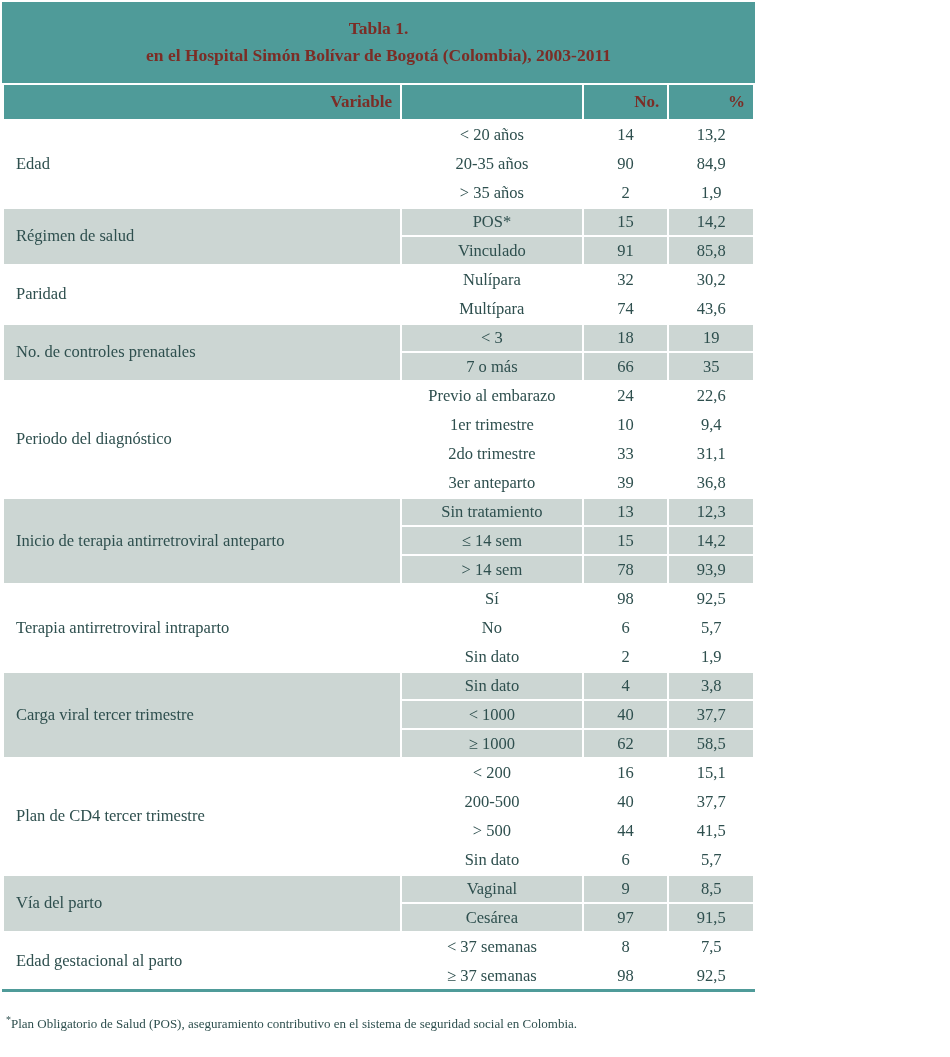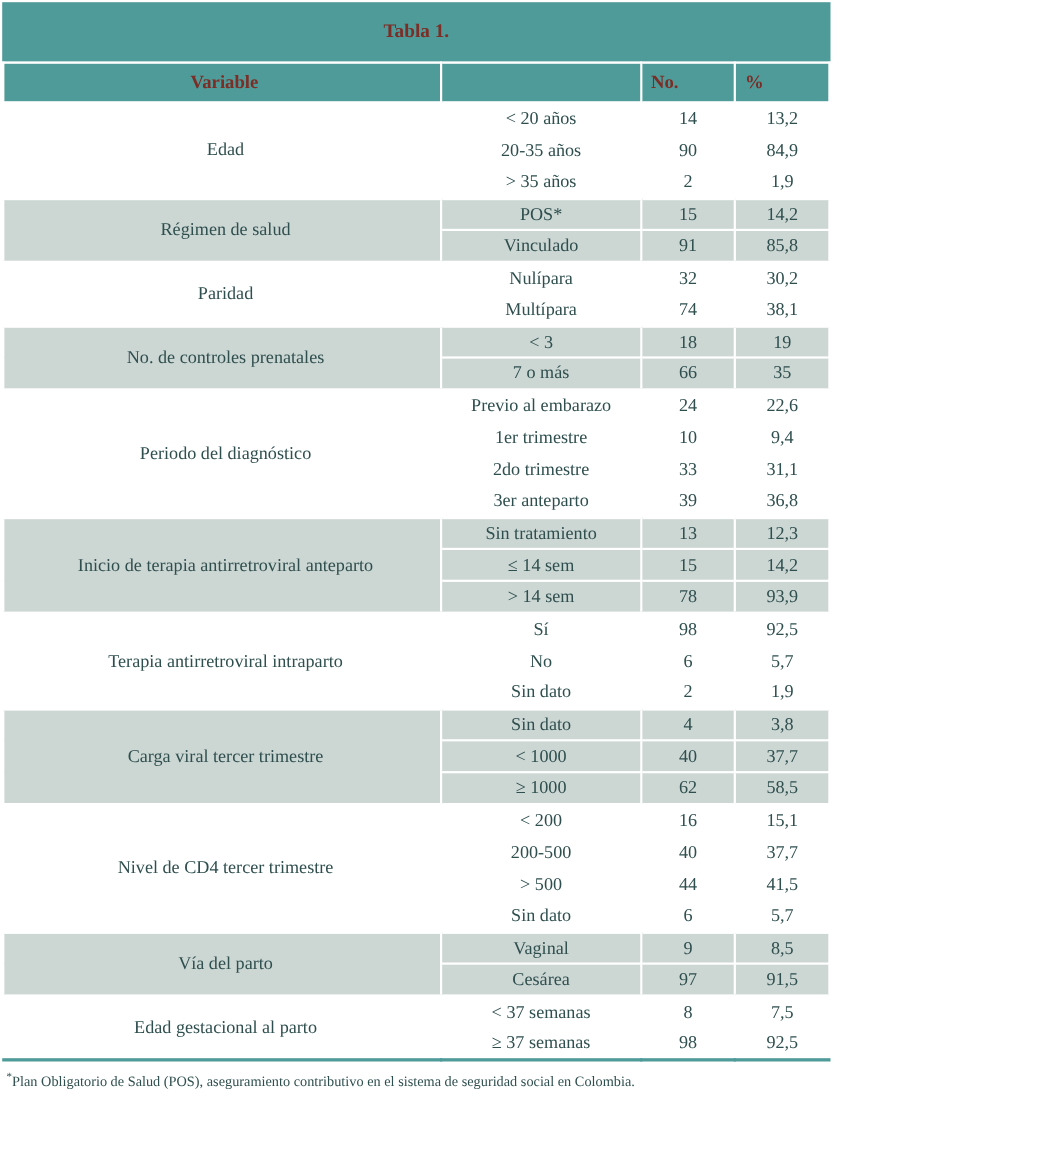--- a/index.html
+++ b/index.html
@@ -31,57 +31,58 @@
     width:100%;
     border-collapse:collapse;
     border-bottom:3px solid var(--teal);
     table-layout:fixed;
   }
   th{
     background:var(--teal);
     color:var(--title-text);
     font-weight:bold;
     font-size:17px;
-    text-align:left;
+    text-align:right;
     padding:7px 8px;
     border:2px solid #ffffff;
   }
   th.var-head{
-    text-align:center;
+    text-align:right;
     padding-left:12px;
   }
   td{
     border:2px solid #ffffff;
     font-size:16.5px;
     color:var(--body-text);
     text-align:center;
     padding:3px 6px;
     height:29px;
   }
   td.var-cell{
-    text-align:center;
+    text-align:left;
     padding-left:12px;
     vertical-align:middle;
   }
   tr.shaded td{ background:var(--shade); }
   tr.group-start td{ border-top:3px solid #ffffff; }
   .footnote{
     font-size:13px;
     color:var(--body-text);
-    padding:9px 4px 12px 4px;
+    padding:22px 4px 12px 4px;
   }
   .footnote sup{ font-size:10px; }
 </style>
 </head>
 <body>
 
 <div class="page">
 
   <header class="title-block">
     <div class="title-line">Tabla 1.</div>
+    <div class="title-line">en el Hospital Simón Bolívar de Bogotá (Colombia), 2003-2011</div>
   </header>
 
   <table class="data-table">
     <colgroup>
       <col style="width:53%">
       <col style="width:24.2%">
       <col style="width:11.4%">
       <col style="width:11.4%">
     </colgroup>
     <thead>
@@ -122,21 +123,21 @@
         </tr>
         <tr class="plain group-start">
           <td class="var-cell" rowspan="2">Paridad</td>
           <td>Nulípara</td>
           <td>32</td>
           <td>30,2</td>
         </tr>
         <tr class="plain">
           <td>Multípara</td>
           <td>74</td>
-          <td>38,1</td>
+          <td>43,6</td>
         </tr>
         <tr class="shaded group-start">
           <td class="var-cell" rowspan="2">No. de controles prenatales</td>
           <td>&lt; 3</td>
           <td>18</td>
           <td>19</td>
         </tr>
         <tr class="shaded">
           <td>7 o más</td>
           <td>66</td>
@@ -205,21 +206,21 @@
           <td>&lt; 1000</td>
           <td>40</td>
           <td>37,7</td>
         </tr>
         <tr class="shaded">
           <td>≥ 1000</td>
           <td>62</td>
           <td>58,5</td>
         </tr>
         <tr class="plain group-start">
-          <td class="var-cell" rowspan="4">Nivel de CD4 tercer trimestre</td>
+          <td class="var-cell" rowspan="4">Plan de CD4 tercer trimestre</td>
           <td>&lt; 200</td>
           <td>16</td>
           <td>15,1</td>
         </tr>
         <tr class="plain">
           <td>200-500</td>
           <td>40</td>
           <td>37,7</td>
         </tr>
         <tr class="plain">

